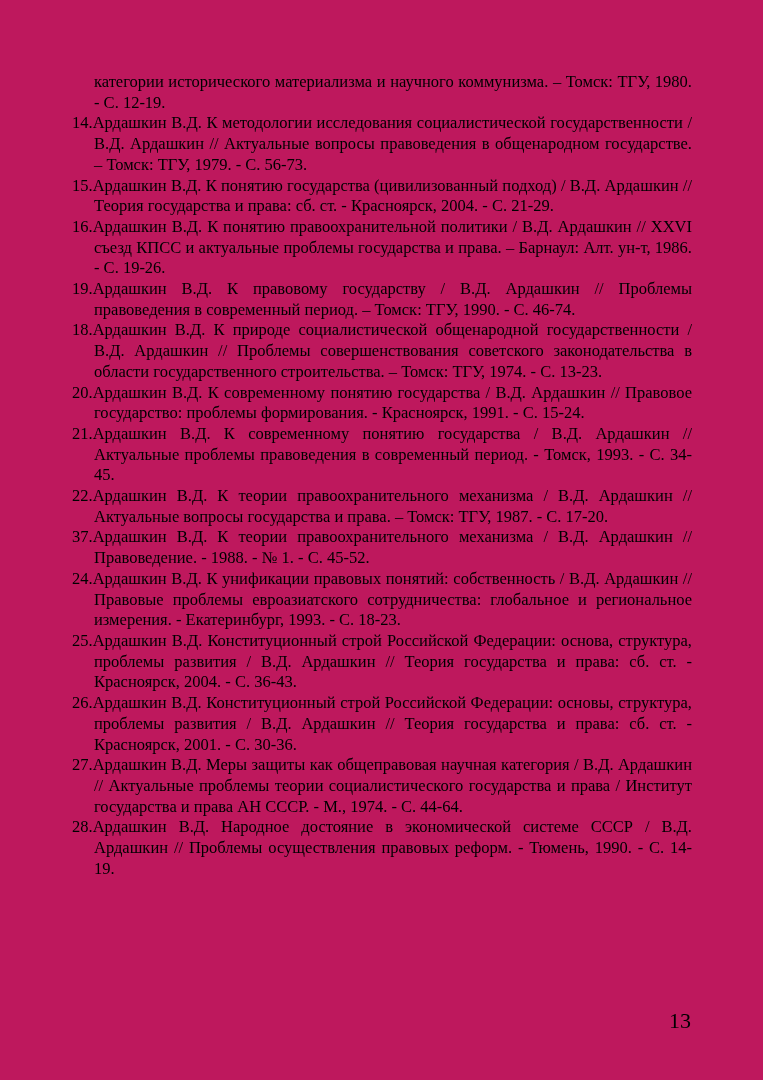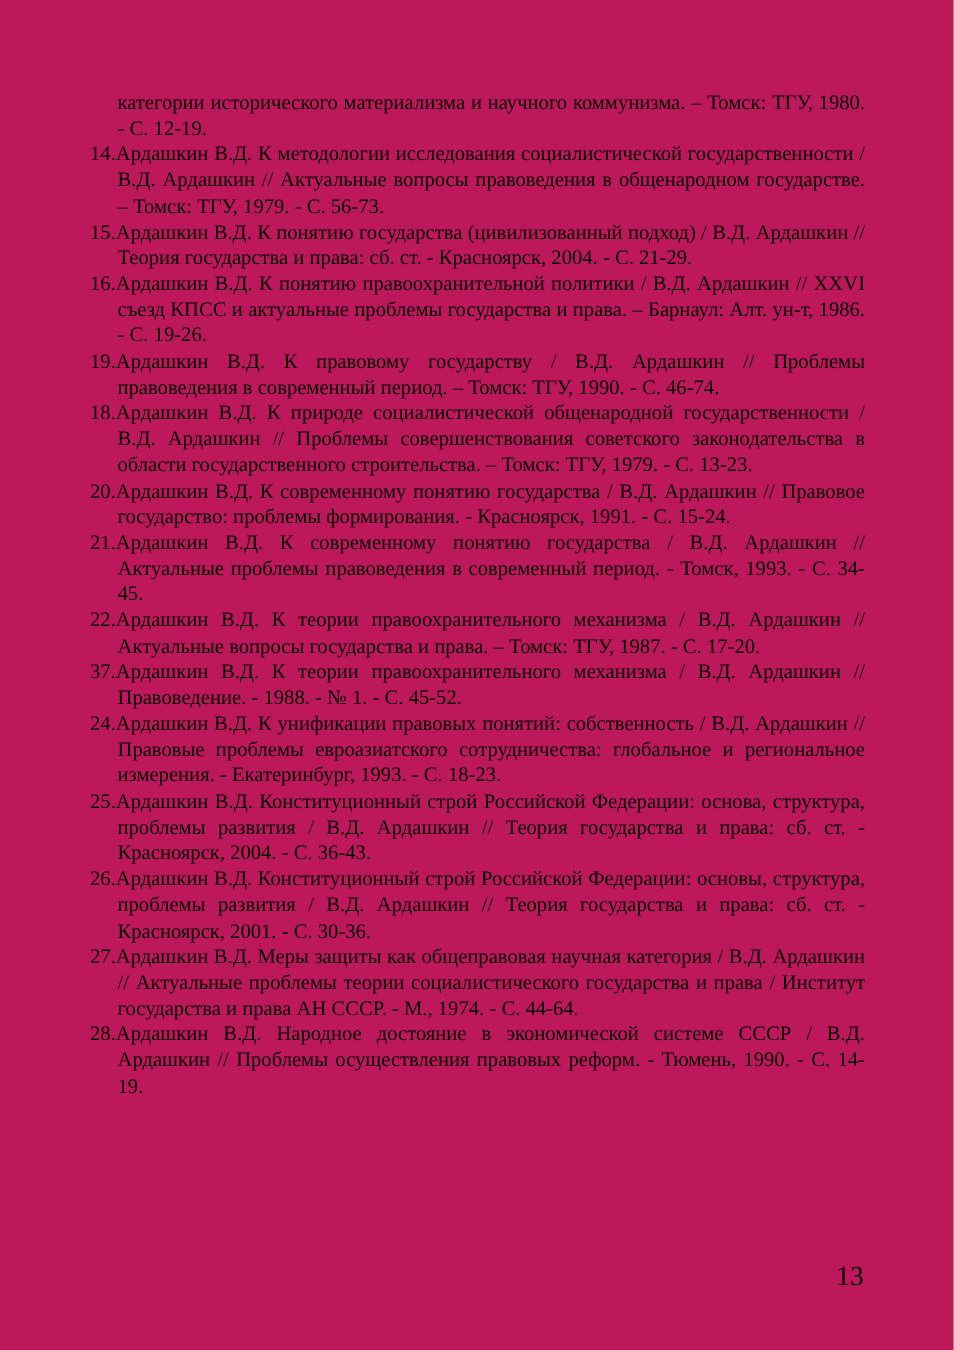--- a/index.html
+++ b/index.html
@@ -61,21 +61,21 @@
     <p class="cont-para">категории исторического материализма и научного коммунизма. – Томск: ТГУ, 1980. - С. 12-19.</p>
     <ol class="bib-list" id="bib-list">
   <li class="bib-item"><span class="num">14.</span><span class="text">Ардашкин В.Д. К методологии исследования социалистической государственности / В.Д. Ардашкин // Актуальные вопросы правоведения в общенародном государстве. – Томск: ТГУ, 1979. - С. 56-73.</span></li>
 
   <li class="bib-item"><span class="num">15.</span><span class="text">Ардашкин В.Д. К понятию государства (цивилизованный подход) / В.Д. Ардашкин // Теория государства и права: сб. ст. - Красноярск, 2004. - С. 21-29.</span></li>
 
   <li class="bib-item"><span class="num">16.</span><span class="text">Ардашкин В.Д. К понятию правоохранительной политики / В.Д. Ардашкин // XXVI съезд КПСС и актуальные проблемы государства и права. – Барнаул: Алт. ун-т, 1986. - С. 19-26.</span></li>
 
   <li class="bib-item"><span class="num">19.</span><span class="text">Ардашкин В.Д. К правовому государству / В.Д. Ардашкин // Проблемы правоведения в современный период. – Томск: ТГУ, 1990. - С. 46-74.</span></li>
 
-  <li class="bib-item"><span class="num">18.</span><span class="text">Ардашкин В.Д. К природе социалистической общенародной государственности / В.Д. Ардашкин // Проблемы совершенствования советского законодательства в области государственного строительства. – Томск: ТГУ, 1979. - С. 13-23.</span></li>
+  <li class="bib-item"><span class="num">18.</span><span class="text">Ардашкин В.Д. К природе социалистической общенародной государственности / В.Д. Ардашкин // Проблемы совершенствования советского законодательства в области государственного строительства. – Томск: ТГУ, 1974. - С. 13-23.</span></li>
 
 
   <li class="bib-item"><span class="num">20.</span><span class="text">Ардашкин В.Д. К современному понятию государства / В.Д. Ардашкин // Правовое государство: проблемы формирования. - Красноярск, 1991. - С. 15-24.</span></li>
 
   <li class="bib-item"><span class="num">21.</span><span class="text">Ардашкин В.Д. К современному понятию государства / В.Д. Ардашкин // Актуальные проблемы правоведения в современный период. - Томск, 1993. - С. 34-45.</span></li>
 
   <li class="bib-item"><span class="num">22.</span><span class="text">Ардашкин В.Д. К теории правоохранительного механизма / В.Д. Ардашкин // Актуальные вопросы государства и права. – Томск: ТГУ, 1987. - С. 17-20.</span></li>
 
   <li class="bib-item"><span class="num">37.</span><span class="text">Ардашкин В.Д. К теории правоохранительного механизма / В.Д. Ардашкин // Правоведение. - 1988. - № 1. - С. 45-52.</span></li>
 

